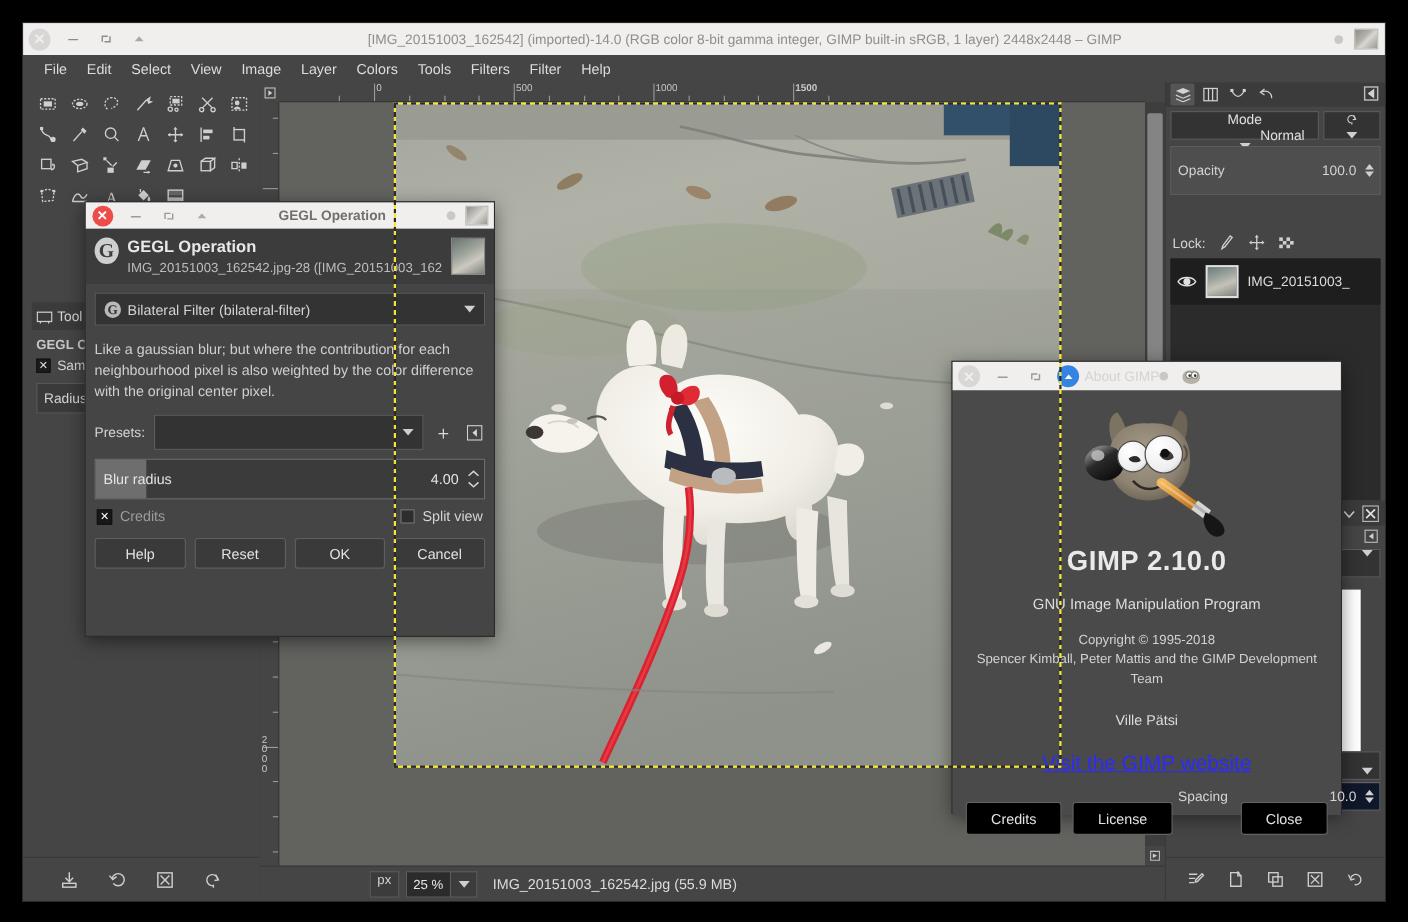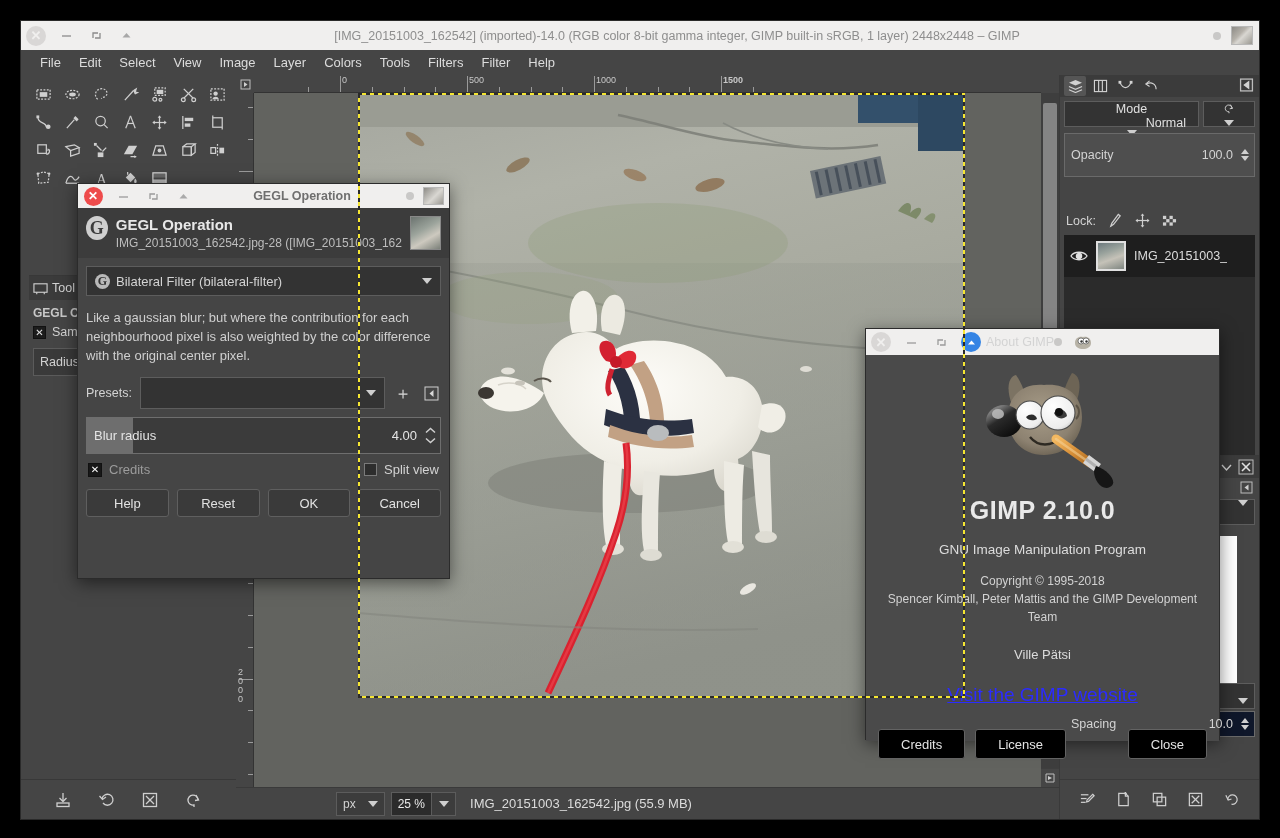--- a/index.html
+++ b/index.html
@@ -86,21 +86,21 @@
             border-radius:2px; }
   .thumbv { position:absolute; left:2px; top:10px; right:2px; height:230px; background:#848484;
             border-radius:2px; }
   .navbtn { position:absolute; right:0; bottom:32px; width:18px; height:18px; background:#454545;
             display:flex;align-items:center;justify-content:center; }
 
   .statusbar { position:absolute; left:0; right:0; bottom:0; height:32px; background:#454545;
                display:flex; align-items:center; gap:6px; padding-left:100px;
                border-top:1px solid #3a3a3a; }
   .unitsel { display:flex; align-items:center; gap:12px; background:#3c3c3c; border:1px solid #5c5c5c;
-             height:24px; padding:0 6px; font-size:12px; }
+             height:24px; padding:0 6px; font-size:12px;flex-direction:column; }
   .zoombox { display:flex; align-items:center; height:40px; }
   .zoomval { background:#2b2b2b; border:1px solid #5c5c5c; height:24px; padding:0 6px;
              display:flex; align-items:center; font-size:12px; color:#e8e8e8; }
   .zoomarrow { background:#3c3c3c; border:1px solid #5c5c5c; border-left:none; height:24px;
                width:24px; display:flex; align-items:center; justify-content:center; }
   .statusname { font-size:13px; color:#dcdcdc; margin-left:8px; }
 
   
   .dock { position:absolute; right:0; top:54px; width:200px; bottom:0; background:#454545;
           border-left:1px solid #3a3a3a; }

